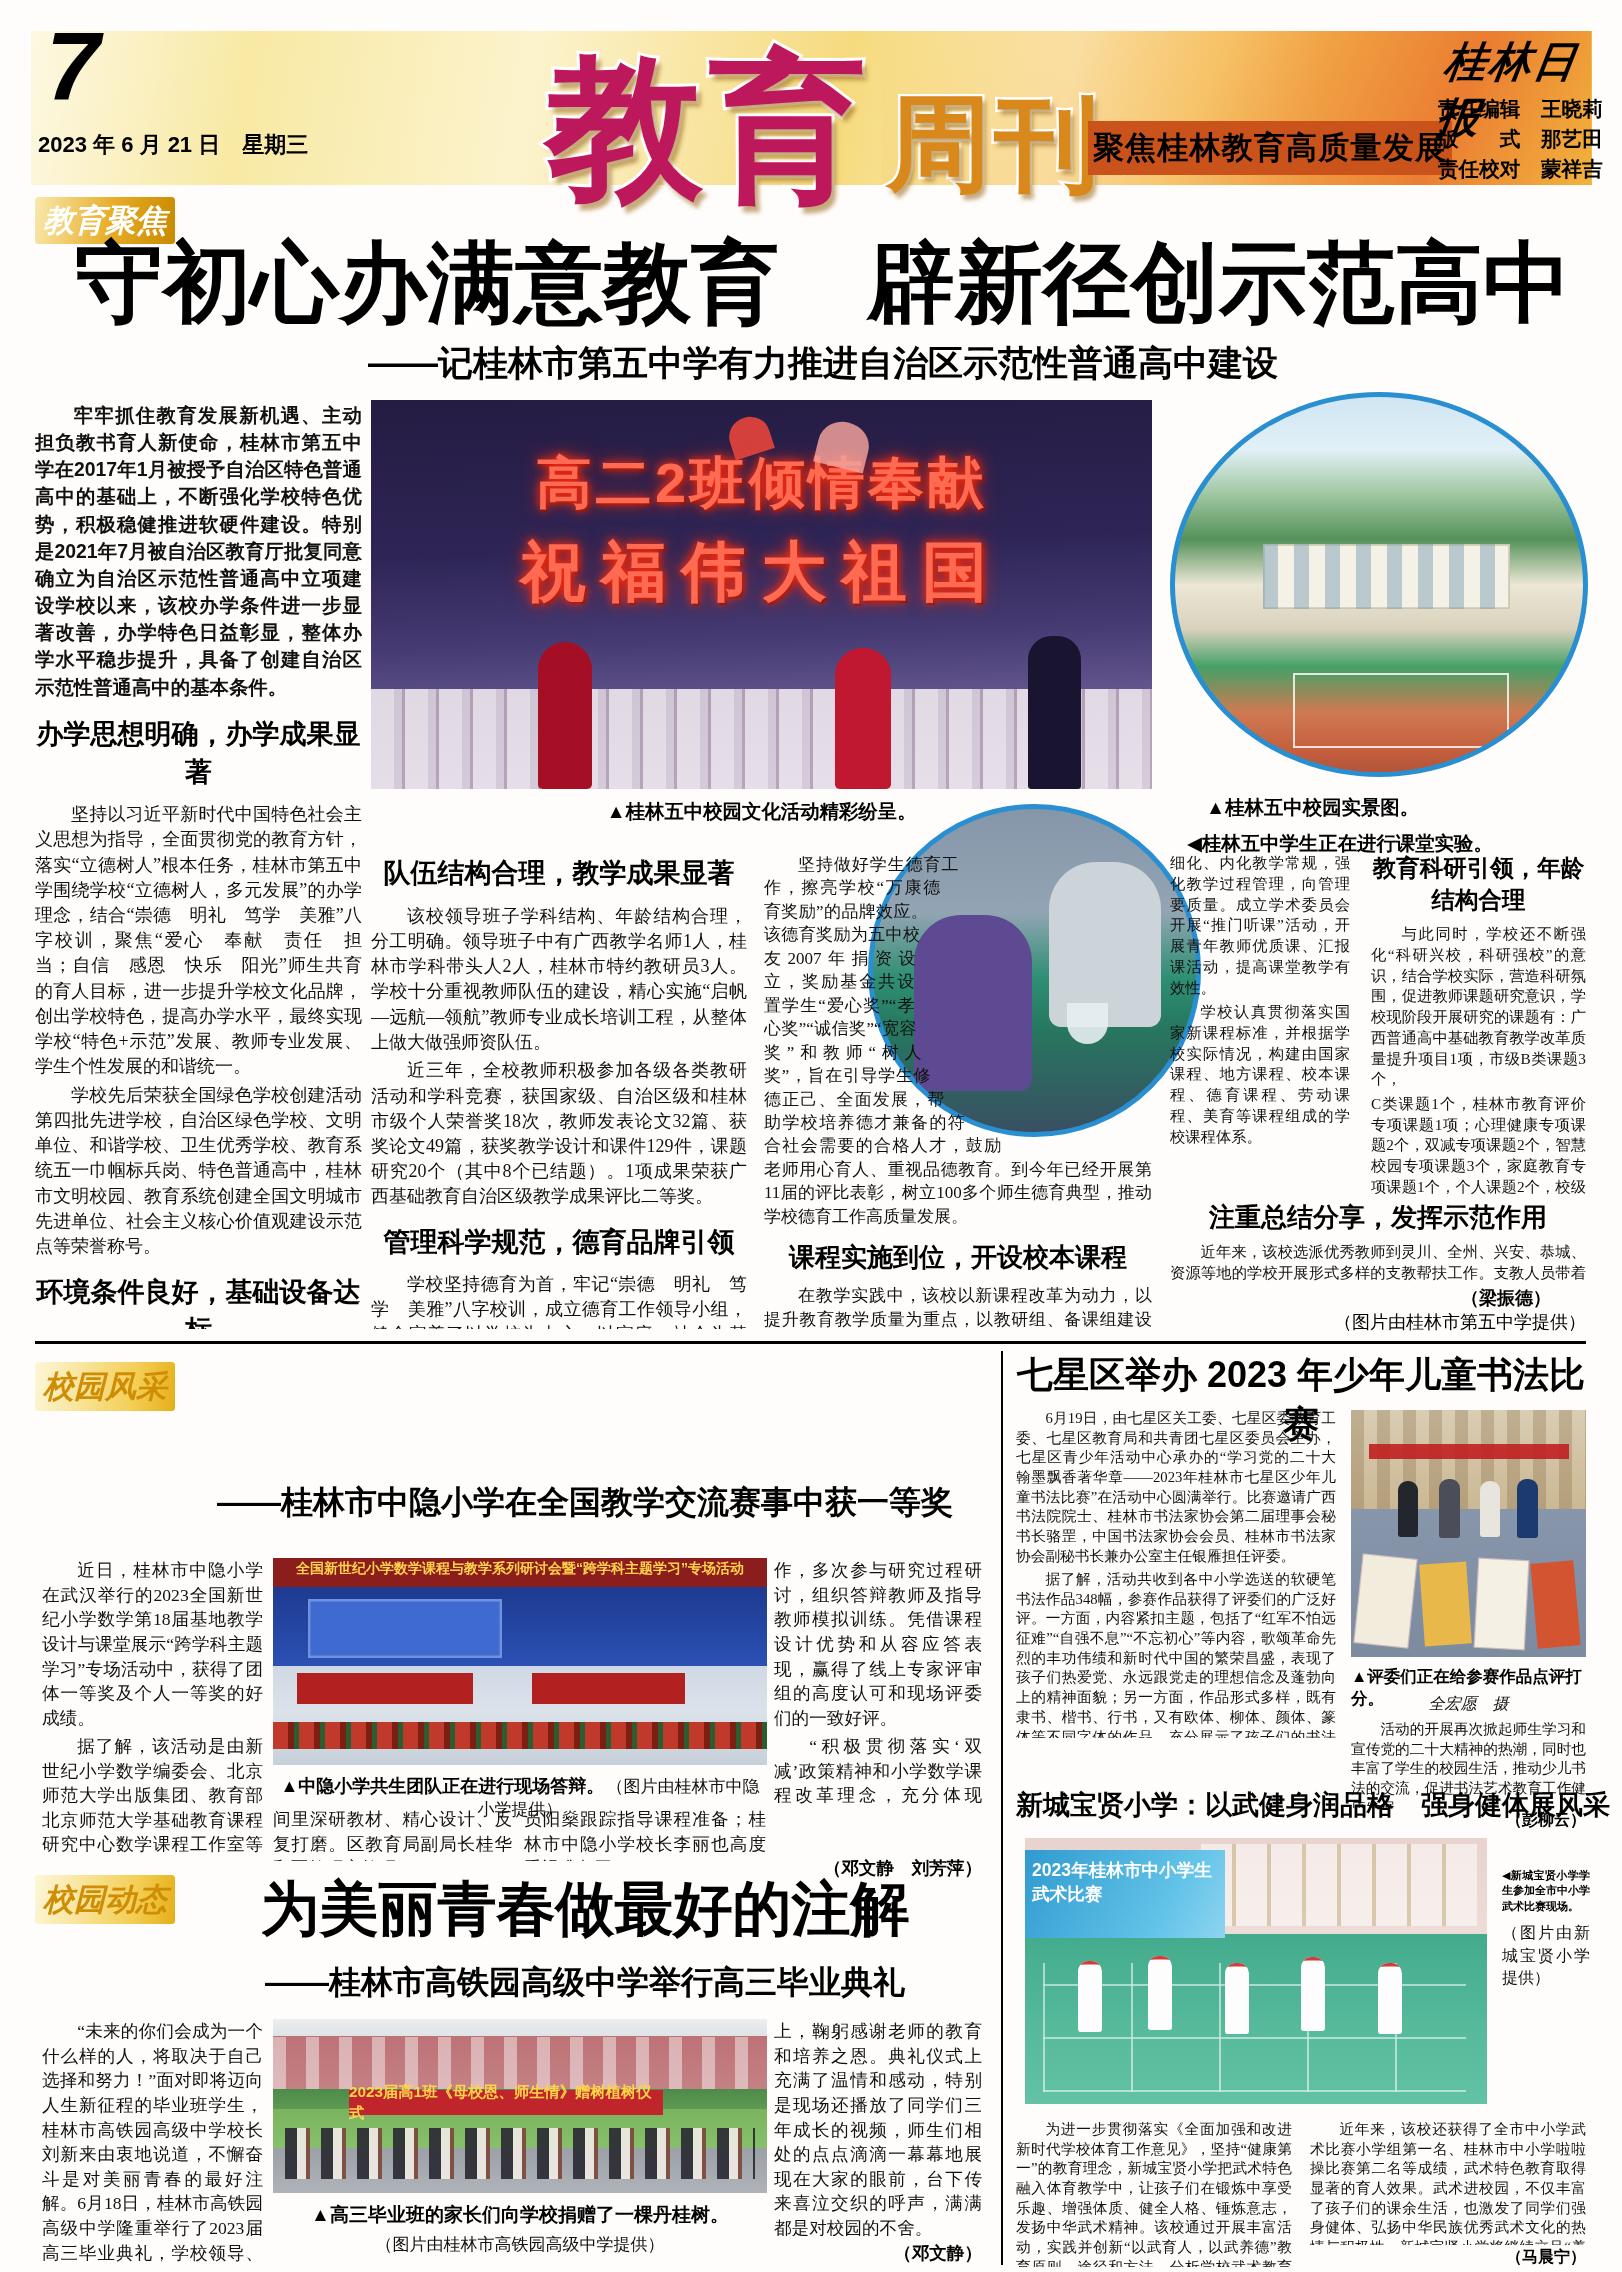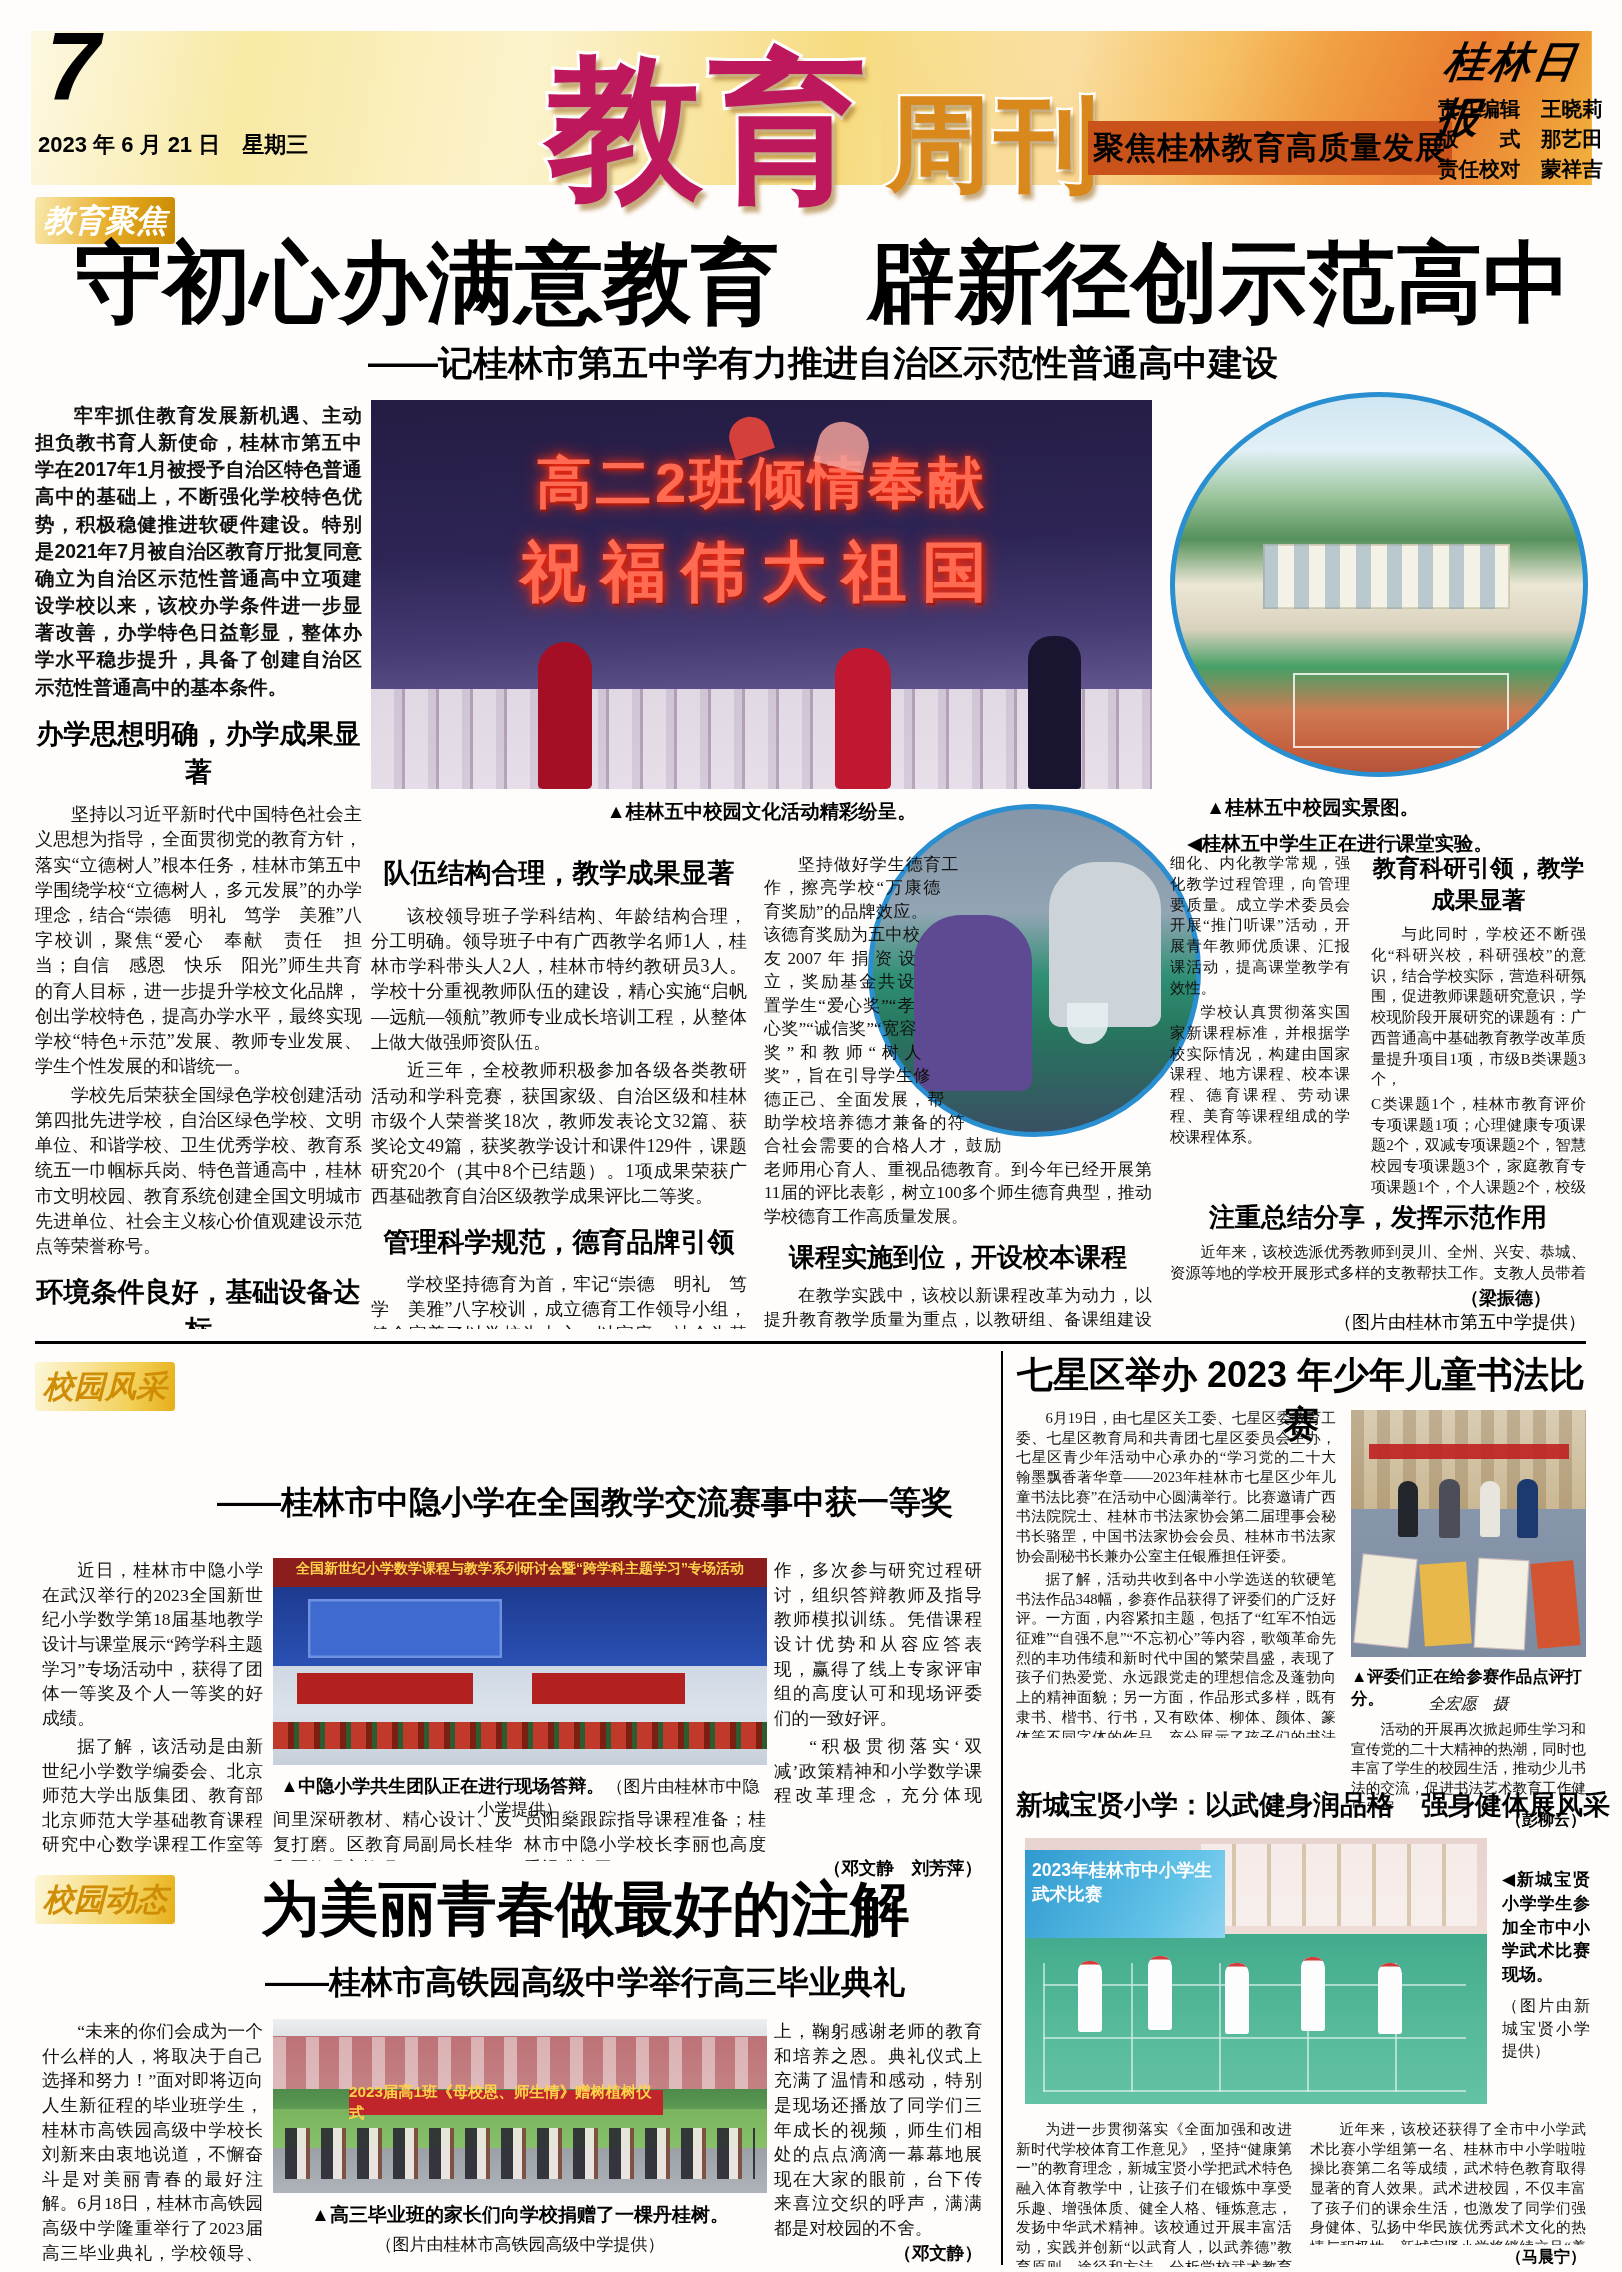--- a/index.html
+++ b/index.html
@@ -128,21 +128,21 @@
     <div class="inhead" style="font-size:26px;margin:11.8px 0 8.2px;clear:both;">课程实施到位，开设校本课程</div>
     <p>在教学实践中，该校以新课程改革为动力，以提升教育教学质量为重点，以教研组、备课组建设和加强课堂教学过程监控为保证，</p>
   </div>
 
   <div class="col smalltxt" style="left:1170px;top:853px;width:180px;height:341px;">
     <p style="text-indent:0;">细化、内化教学常规，强化教学过程管理，向管理要质量。成立学术委员会开展“推门听课”活动，开展青年教师优质课、汇报课活动，提高课堂教学有效性。</p>
     <p>学校认真贯彻落实国家新课程标准，并根据学校实际情况，构建由国家课程、地方课程、校本课程、德育课程、劳动课程、美育等课程组成的学校课程体系。</p>
   </div>
 
   <div class="col smalltxt" style="left:1371px;top:853px;width:215px;height:341px;">
-    <div class="inhead" style="font-size:23.5px;margin:0 0 7px;">教育科研引领，教学成果显著</div>
+    <div class="inhead" style="font-size:23.5px;margin:0 0 7px;">教育科研引领，年龄结构合理</div>
     <p style="text-indent:2em;">与此同时，学校还不断强化“科研兴校，科研强校”的意识，结合学校实际，营造科研氛围，促进教师课题研究意识，学校现阶段开展研究的课题有：广西普通高中基础教育教学改革质量提升项目1项，市级B类课题3个，</p>
     <p style="text-indent:0;">C类课题1个，桂林市教育评价专项课题1项；心理健康专项课题2个，双减专项课题2个，智慧校园专项课题3个，家庭教育专项课题1个，个人课题2个，校级课题2个。荣获2021年桂林市教育科研先进单位。</p>
   </div>
 
   <div class="col smalltxt" style="left:1170px;top:1200px;width:416px;height:82px;">
     <div class="inhead" style="font-size:26px;margin:0 0 7px;">注重总结分享，发挥示范作用</div>
     <p>近年来，该校选派优秀教师到灵川、全州、兴安、恭城、资源等地的学校开展形式多样的支教帮扶工作。支教人员带着先进的教育教学理念，有针对性地开展听课、上课、评课和课题研究等帮教活动，切实提高受助对象的教学和科研水平。</p>
 
   </div>
   <div class="abs byline" style="left:1175px;top:1286px;width:376px;font-weight:bold;">（梁振德）</div>
@@ -256,21 +256,21 @@
     </div>
     <div style="position:absolute;left:17.6px;bottom:11.8px;width:423px;height:129px;opacity:.7;
                 background:repeating-linear-gradient(90deg,rgba(255,255,255,.75) 0 2.4px,transparent 2.4px 88px),repeating-linear-gradient(0deg,rgba(255,255,255,.75) 0 2.4px,transparent 2.4px 53px);"></div>
     <div style="position:absolute;left:53px;top:123px;width:23.5px;height:71px;background:#fdfdfd;border-radius:10.6px 10.6px 2.4px 2.4px;box-shadow:inset 0 27px 0 -23.5px #d23c3c;"></div>
     <div style="position:absolute;left:123px;top:118px;width:23.5px;height:74px;background:#fdfdfd;border-radius:10.6px 10.6px 2.4px 2.4px;box-shadow:inset 0 27px 0 -23.5px #d23c3c;"></div>
     <div style="position:absolute;left:200px;top:125px;width:23.5px;height:71px;background:#fdfdfd;border-radius:10.6px 10.6px 2.4px 2.4px;box-shadow:inset 0 27px 0 -23.5px #d23c3c;"></div>
     <div style="position:absolute;left:276px;top:119px;width:23.5px;height:74px;background:#fdfdfd;border-radius:10.6px 10.6px 2.4px 2.4px;box-shadow:inset 0 27px 0 -23.5px #d23c3c;"></div>
     <div style="position:absolute;left:353px;top:125px;width:23.5px;height:71px;background:#fdfdfd;border-radius:10.6px 10.6px 2.4px 2.4px;box-shadow:inset 0 27px 0 -23.5px #d23c3c;"></div>
   </div>
   <div class="col" style="left:1502px;top:1868px;width:88px;height:247px;">
-    <div class="caption" style="font-size:17px;line-height:1.4;">◀新城宝贤小学学生参加全市中小学武术比赛现场。</div>
+    <div class="caption" style="font-size:11px;line-height:1.4;">◀新城宝贤小学学生参加全市中小学武术比赛现场。</div>
     <div style="font-size:16px;line-height:1.4;margin-top:8.2px;">（图片由新城宝贤小学提供）</div>
   </div>
 
   <div class="col" style="left:1016px;top:2120px;width:276px;height:147px;font-size:14.7px;line-height:1.34;">
     <p>为进一步贯彻落实《全面加强和改进新时代学校体育工作意见》，坚持“健康第一”的教育理念，新城宝贤小学把武术特色融入体育教学中，让孩子们在锻炼中享受乐趣、增强体质、健全人格、锤炼意志，发扬中华武术精神。该校通过开展丰富活动，实践并创新“以武育人，以武养德”教育原则、途径和方法，分析学校武术教育优势，整合学校武术教育资源，提升了学校武术教育特色。比如，学校将每天的“阳光体育大课间”与武术结合在一起，创编的“贤文武术操”成为大课间的亮丽风景线，还在武术操中加入了国学经典《千字文》的名句及校训的诵读，每日一练，师生精气神饱满。</p>
   </div>
   <div class="col" style="left:1310px;top:2120px;width:276px;height:125px;font-size:14.7px;line-height:1.34;">
     <p>近年来，该校还获得了全市中小学武术比赛小学组第一名、桂林市中小学啦啦操比赛第二名等成绩，武术特色教育取得显著的育人效果。武术进校园，不仅丰富了孩子们的课余生活，也激发了同学们强身健体、弘扬中华民族优秀武术文化的热情与积极性。新城宝贤小学将继续立足“养正培真”的核心理念，厚实文化根基，开展武术特色教育，传承优秀传统文化，滋养中华少年，打造优质教育样本。</p>
   </div>
   <div class="abs byline hei" style="left:1310px;top:2247px;width:276px;font-weight:bold;font-size:16px;">（马晨宁）</div>

